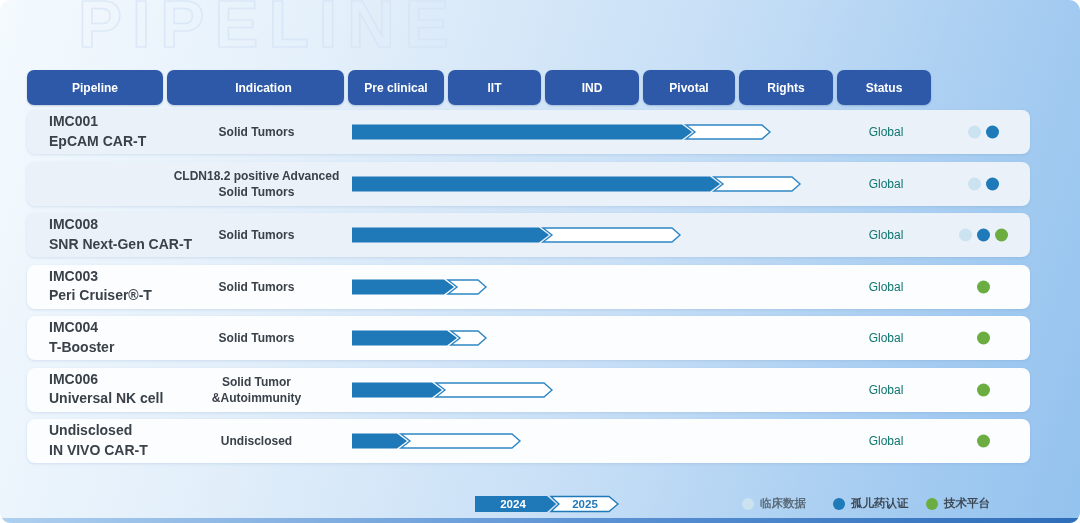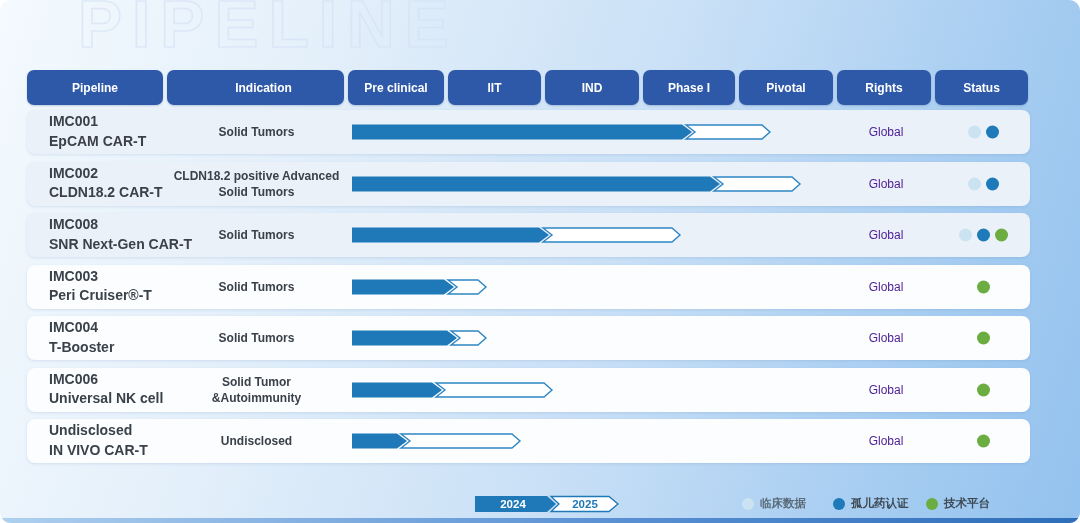--- a/index.html
+++ b/index.html
@@ -37,21 +37,21 @@
     position:relative; width:1003px; height:44px; border-radius:8px; margin-bottom:7.5px;
     background:#FBFDFF; box-shadow:0 1px 3px rgba(90,125,180,.18);
   }
   .row.tint{ background:#EBF1F8; }
   .c-pipe{ position:absolute; left:22px; top:50%; transform:translateY(-50%);
     font-size:14px; font-weight:700; color:#3A4149; line-height:1.4; white-space:nowrap;}
   .c-ind{ position:absolute; left:141px; width:177px; top:50%; transform:translateY(-50%);
     text-align:center; font-size:12px; font-weight:700; color:#3A4149; line-height:1.35; white-space:pre-line;}
   .c-arrow{ position:absolute; left:325px; top:50%; transform:translateY(-50%); height:17px; }
   .c-rights{ position:absolute; left:812px; width:94px; top:50%; transform:translateY(-50%);
-    text-align:center; font-size:12px; font-weight:500; color:#4c1d95;}
+    text-align:center; font-size:12px; font-weight:500; color:#0f766e;}
   .c-status{ position:absolute; left:910px; width:93px; top:50%; transform:translateY(-50%);
     display:flex; gap:5px; justify-content:center; align-items:center;}
   .dot{ width:13px; height:13px; border-radius:50%; display:inline-block; }
   .dot.clinical{ background:#CBE2F1; }
   .dot.orphan{ background:#1E7AB8; }
   .dot.platform{ background:#6BAD40; }
   
   .legend{ position:absolute; left:0; top:493px; width:1080px; height:22px; }
   .years{ position:absolute; left:475px; top:2px; display:flex; }
   .legend-item{ position:absolute; top:3px; display:flex; align-items:center; gap:6px;
@@ -68,21 +68,20 @@
 
 <div class="stage">
   <div class="watermark">PIPELINE</div>
 
   <div class="header-row">
     <div class="hbtn">Pipeline</div>
     <div class="hbtn">Indication</div>
     <div class="hbtn">Pre clinical</div>
     <div class="hbtn">IIT</div>
     <div class="hbtn">IND</div>
-    <div class="hbtn">Phase I</div>
     <div class="hbtn">Pivotal</div>
     <div class="hbtn">Rights</div>
     <div class="hbtn">Status</div>
   </div>
 
   <div class="rows">
   <div class="row tint">
     <div class="c-pipe">
       <div class="l1">IMC001</div>
       <div class="l2">EpCAM CAR-T</div>
@@ -93,24 +92,20 @@
             <polygon points="0,1 330,1 340,8.5 330,16 0,16" fill="#1F78B8"></polygon>
           </svg></div>
     <div class="c-rights">Global</div>
     <div class="c-status">
           <span class="dot clinical"></span>
           <span class="dot orphan"></span>
         </div>
   </div>
 
   <div class="row tint">
-    <div class="c-pipe">
-      <div class="l1">IMC002</div>
-      <div class="l2">CLDN18.2 CAR-T</div>
-    </div>
     <div class="c-ind">CLDN18.2 positive Advanced
 Solid Tumors</div>
     <div class="c-arrow"><svg width="450" height="17">
             <polygon points="362,1.5 440,1.5 448,8.5 440,15.5 362,15.5 371,8.5" fill="#FFFFFF" stroke="#2E86C4" stroke-width="1.4"></polygon>
             <polygon points="0,1 358,1 368,8.5 358,16 0,16" fill="#1F78B8"></polygon>
           </svg></div>
     <div class="c-rights">Global</div>
     <div class="c-status">
           <span class="dot clinical"></span>
           <span class="dot orphan"></span>

